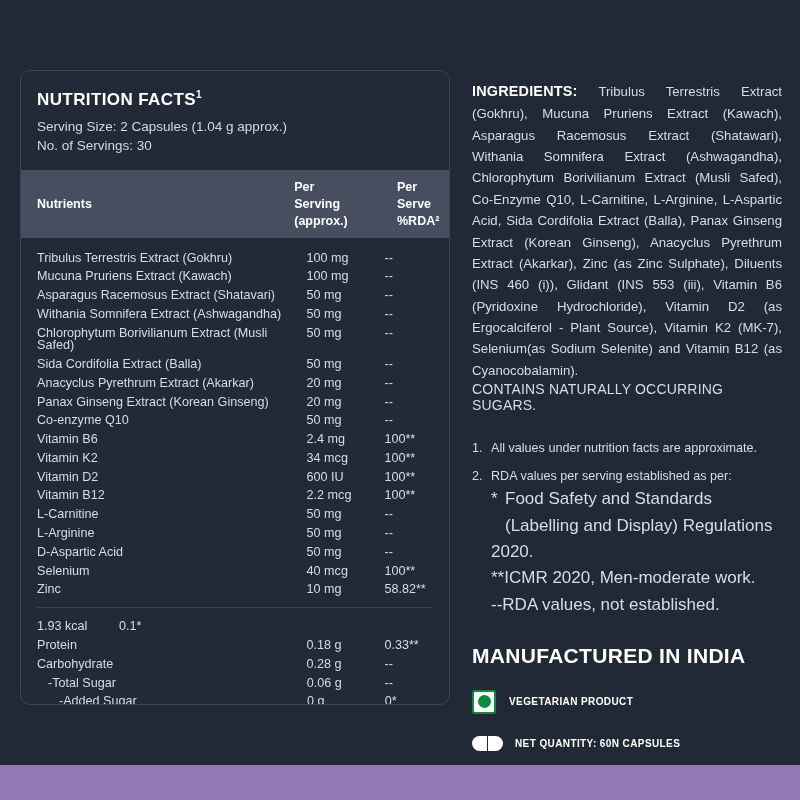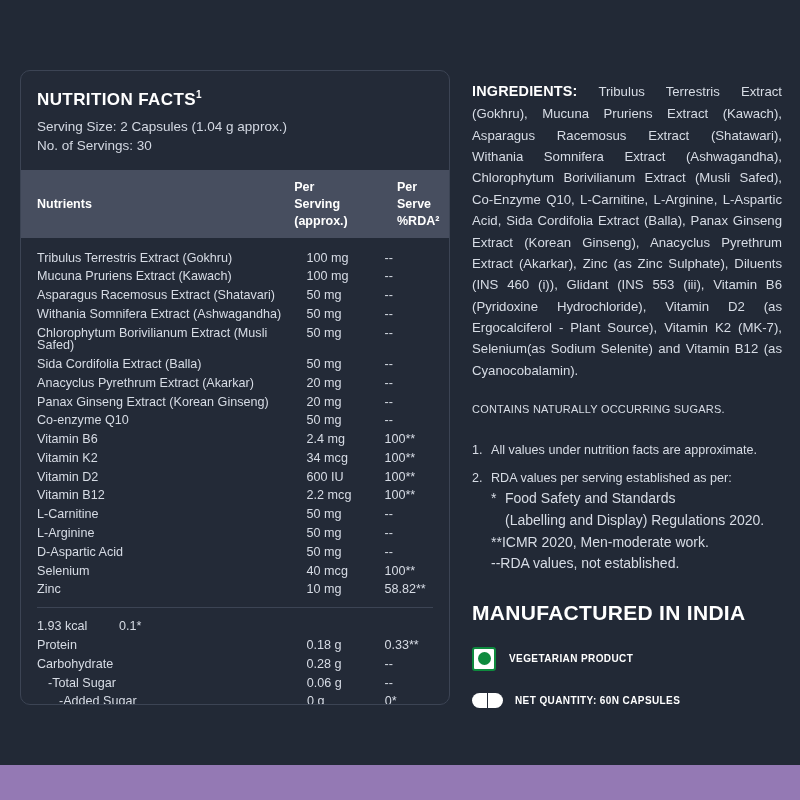--- a/index.html
+++ b/index.html
@@ -102,37 +102,36 @@
     text-justify: inter-word;
   }
   .ingredients b {
     color: #ffffff;
     font-weight: bold;
     font-size: 14.4px;
     letter-spacing: 0.2px;
   }
 
   .contains {
-    margin-top: 22px;
-    font-size: 11px;
+    font-size: 14px;
     color: #d7dce5;
     letter-spacing: 0.2px;
   }
 
   .notes { margin-top: 26px; }
   .note {
     display: flex;
     font-size: 12.6px;
     color: #d7dce5;
     line-height: 1.55;
     margin-bottom: 8px;
   }
   .note-num { width: 19px; flex: none; }
   .subnote {
-    font-size: 14px;
+    font-size: 17px;
     color: #d7dce5;
     line-height: 1.55;
     padding-left: 19px;
   }
   .subnote .star { display: inline-block; width: 14px; }
   .subnote .pad  { padding-left: 14px; display: inline-block; }
 
   .mfg {
     margin-top: 26px;
     color: #ffffff;

